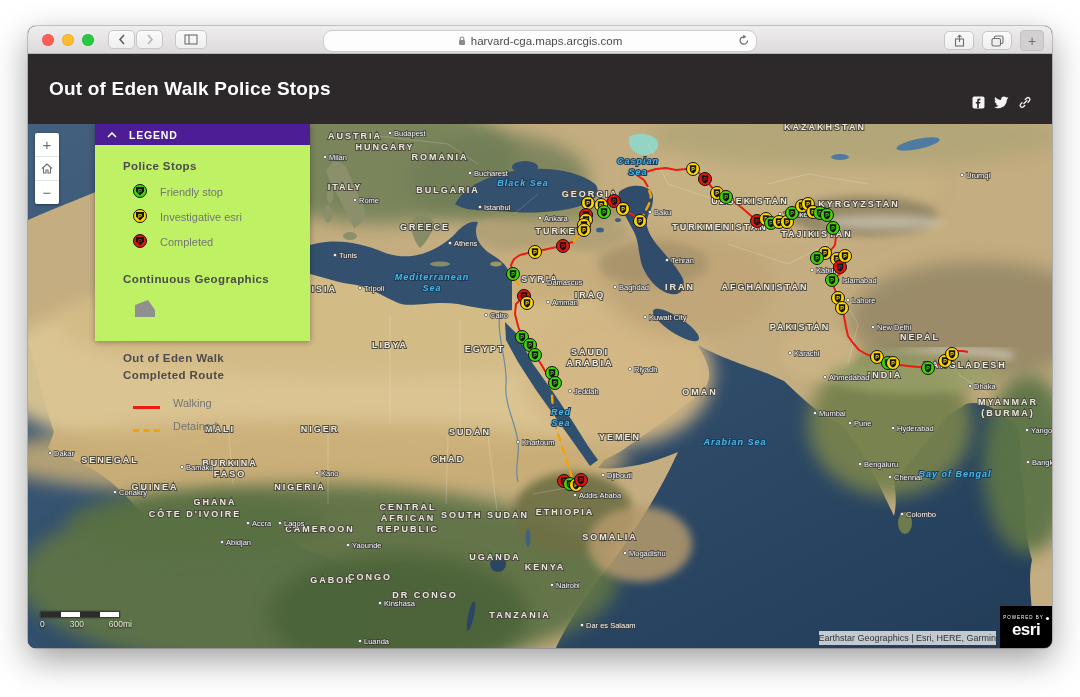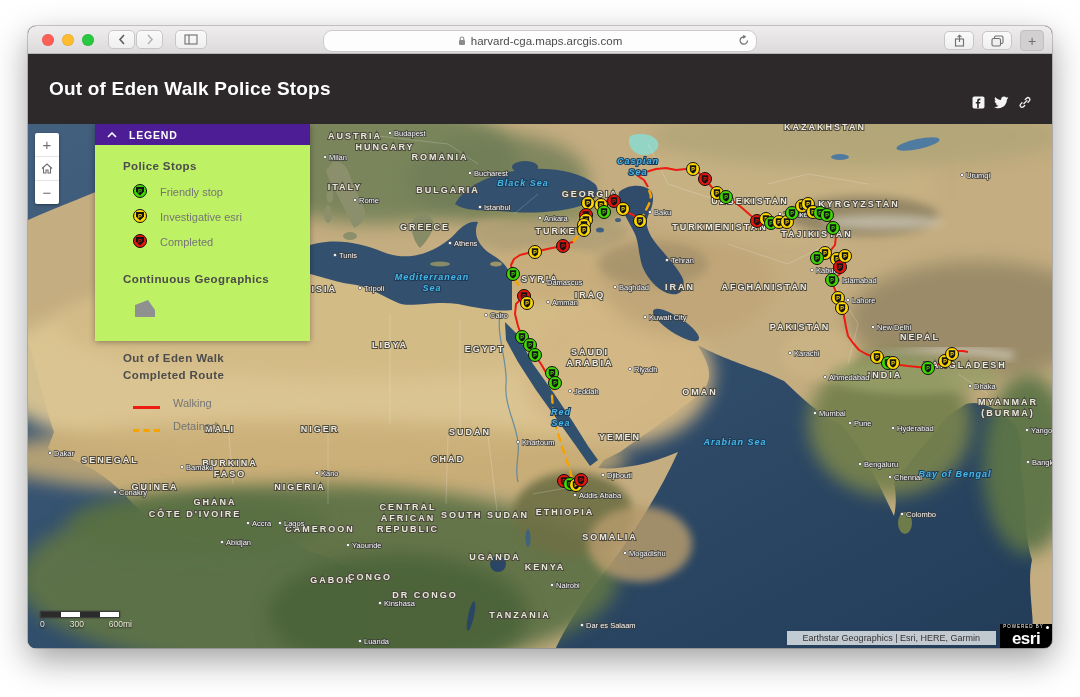--- a/index.html
+++ b/index.html
@@ -49,22 +49,22 @@
            box-shadow:0 1px 3px rgba(0,0,0,.4);}
   .zcell{height:23px;display:flex;align-items:center;justify-content:center;color:#6f6f6f;font-size:15px;border-bottom:1px solid #e3e3e3;}
   .zcell:last-child{border-bottom:none;}
   
   .scalebar{position:absolute;left:12px;top:487px;z-index:20;font-size:8.5px;color:#e9e6d6;text-shadow:0 1px 2px rgba(0,0,0,.8);}
   .sb-bar{width:78px;height:5px;border:1px solid #3c3c3c;display:flex;background:#fff;box-shadow:0 0 2px rgba(0,0,0,.5);}
   .sb-bar i{flex:1;}
   .sb-labels{display:flex;justify-content:space-between;width:92px;margin-top:1px;}
   
   .attrib{position:absolute;right:56px;bottom:3px;background:rgba(255,255,255,.72);color:#333;font-size:9px;
-          padding:2px 16px;z-index:20;white-space:nowrap;}
-  .esri{position:absolute;right:0;bottom:0;width:52px;height:24px;background:#000;z-index:21;color:#fff;
+          padding:2px 0;z-index:20;white-space:nowrap;}
+  .esri{position:absolute;right:0;bottom:0;width:52px;height:42px;background:#000;z-index:21;color:#fff;
         display:flex;flex-direction:column;align-items:center;justify-content:center;line-height:1;}
   .esri .pb{font-size:4.5px;letter-spacing:1px;display:flex;align-items:center;gap:2px;}
   .esri .pb i{width:3px;height:3px;border-radius:50%;background:#fff;display:inline-block;}
   .esri .logo{font-size:17px;font-weight:bold;letter-spacing:-.5px;margin-top:1px;}
 </style>
 </head>
 <body>
 
 <div class="stage">
   <div class="window">

